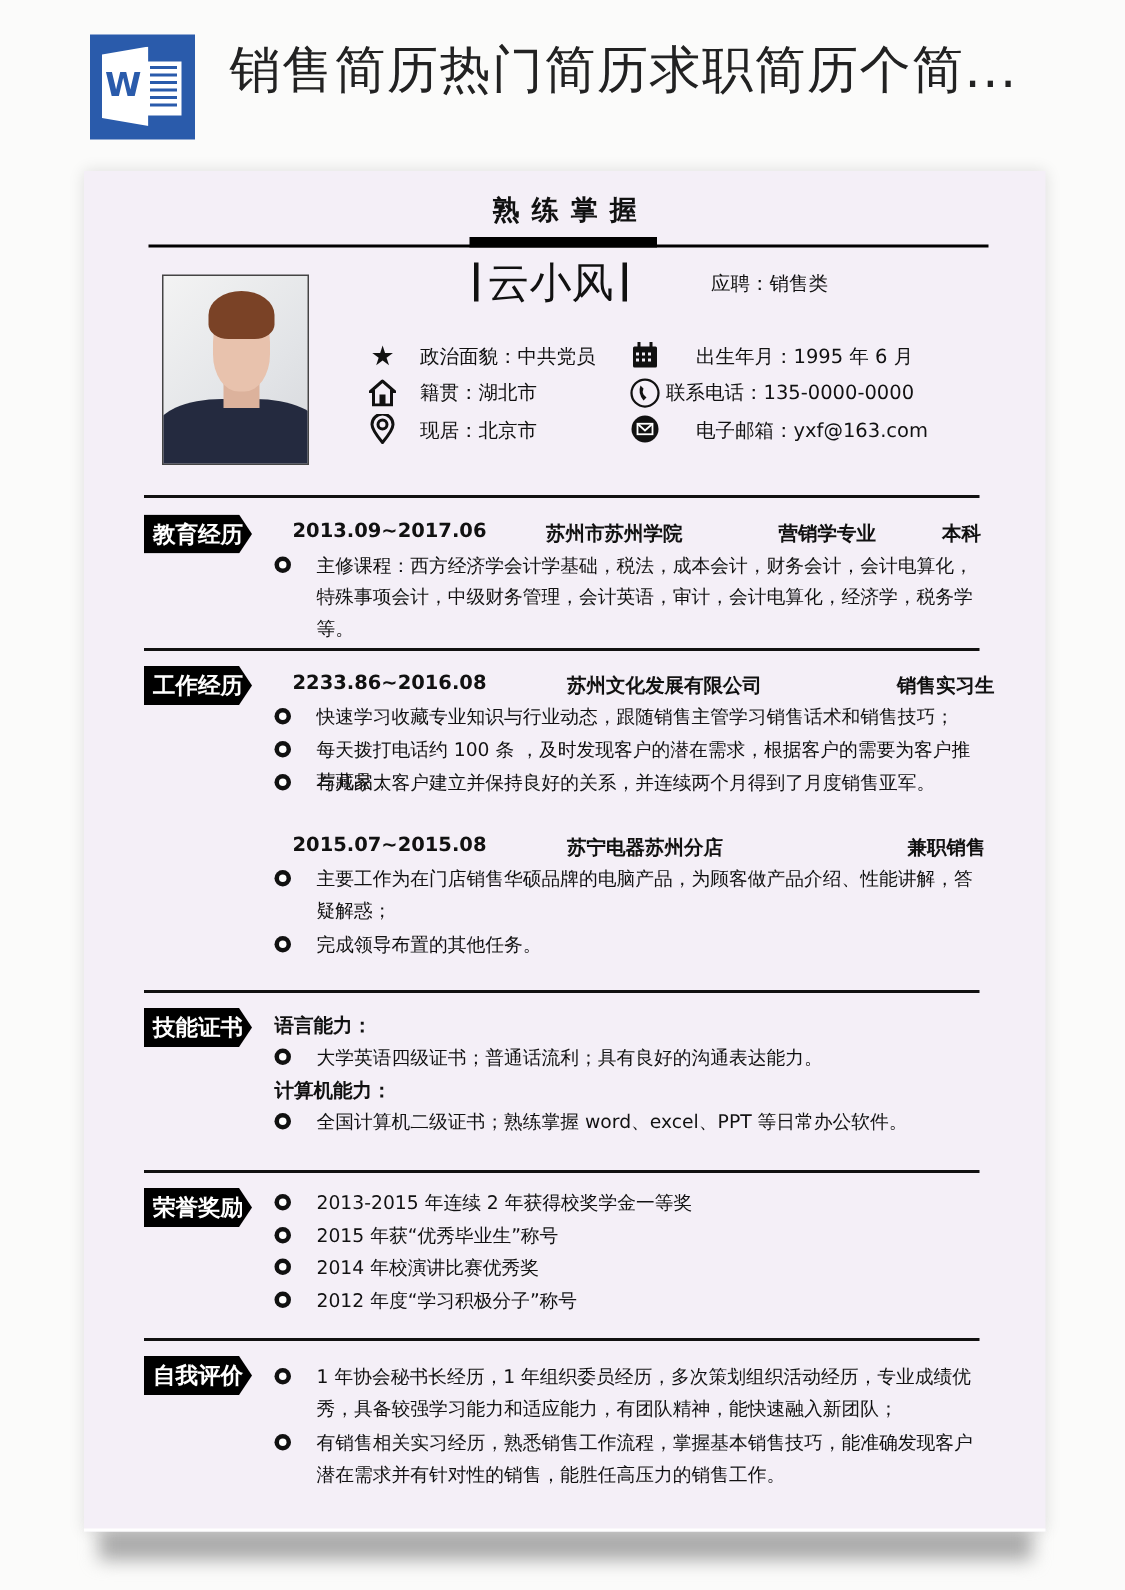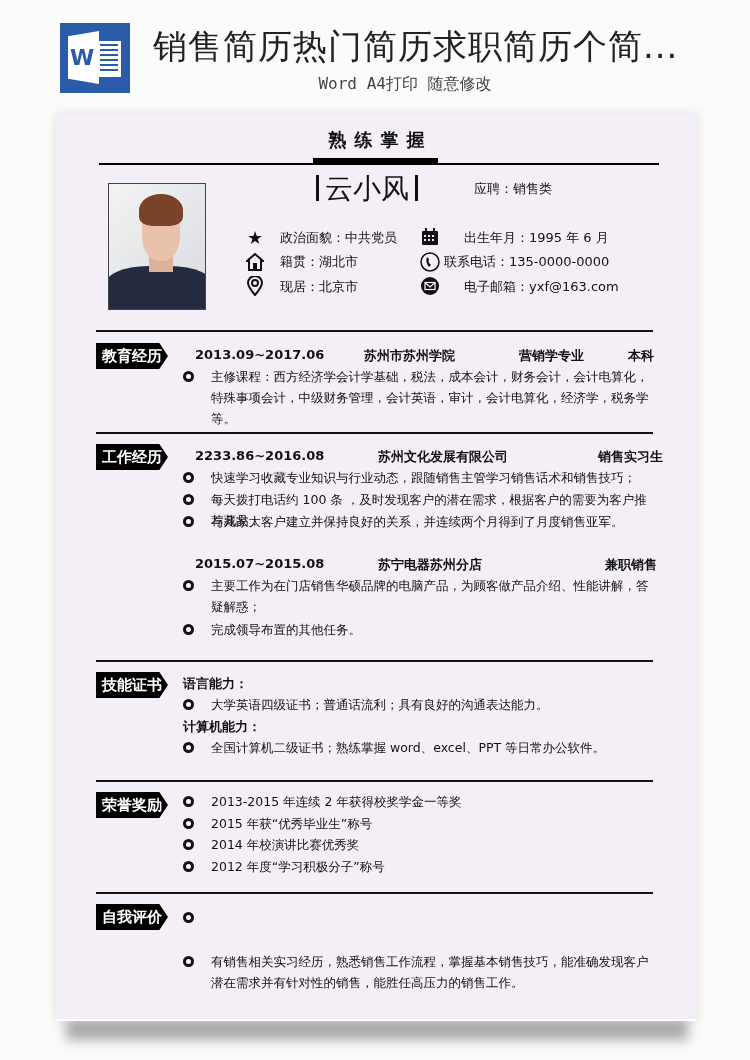--- a/index.html
+++ b/index.html
@@ -56,21 +56,20 @@
         <i></i>
         <i></i>
         <i></i>
         <i></i>
         <i></i>
       </div>
     <div class="page"></div>
     <div class="w">W</div>
   </div>
   <div class="banner-title">销售简历热门简历求职简历个简...</div>
-  <div class="banner-sub">Word A4打印 随意修改</div>
 </div>
 
 <div class="paper-shadow"></div>
 <div class="paper">
   <div class="doc-title">熟练掌握</div>
   <div class="title-rule"></div>
   <div class="title-bar"></div>
 
   <div class="photo">
     <div class="shirt"></div>
@@ -163,15 +162,15 @@
 
   <div class="sec-rule" style="top:666px;"></div>
   <div class="tag" style="top:678px;">荣誉奖励</div>
   <div class="bullet" style="top:677px;"><span class="dot"></span><span>2013-2015 年连续 2 年获得校奖学金一等奖</span></div>
   <div class="bullet" style="top:699px;"><span class="dot"></span><span>2015 年获“优秀毕业生”称号</span></div>
   <div class="bullet" style="top:720px;"><span class="dot"></span><span>2014 年校演讲比赛优秀奖</span></div>
   <div class="bullet" style="top:742px;"><span class="dot"></span><span>2012 年度“学习积极分子”称号</span></div>
 
   <div class="sec-rule" style="top:778px;"></div>
   <div class="tag" style="top:790px;">自我评价</div>
-  <div class="bullet" style="top:793px;"><span class="dot"></span></div>
+  <div class="bullet" style="top:793px;"><span class="dot"></span><span>1 年协会秘书长经历，1 年组织委员经历，多次策划组织活动经历，专业成绩优秀，具备较强学习能力和适应能力，有团队精神，能快速融入新团队；</span></div>
   <div class="bullet" style="top:837px;"><span class="dot"></span><span>有销售相关实习经历，熟悉销售工作流程，掌握基本销售技巧，能准确发现客户潜在需求并有针对性的销售，能胜任高压力的销售工作。</span></div>
 </div>
 
 </body></html>

